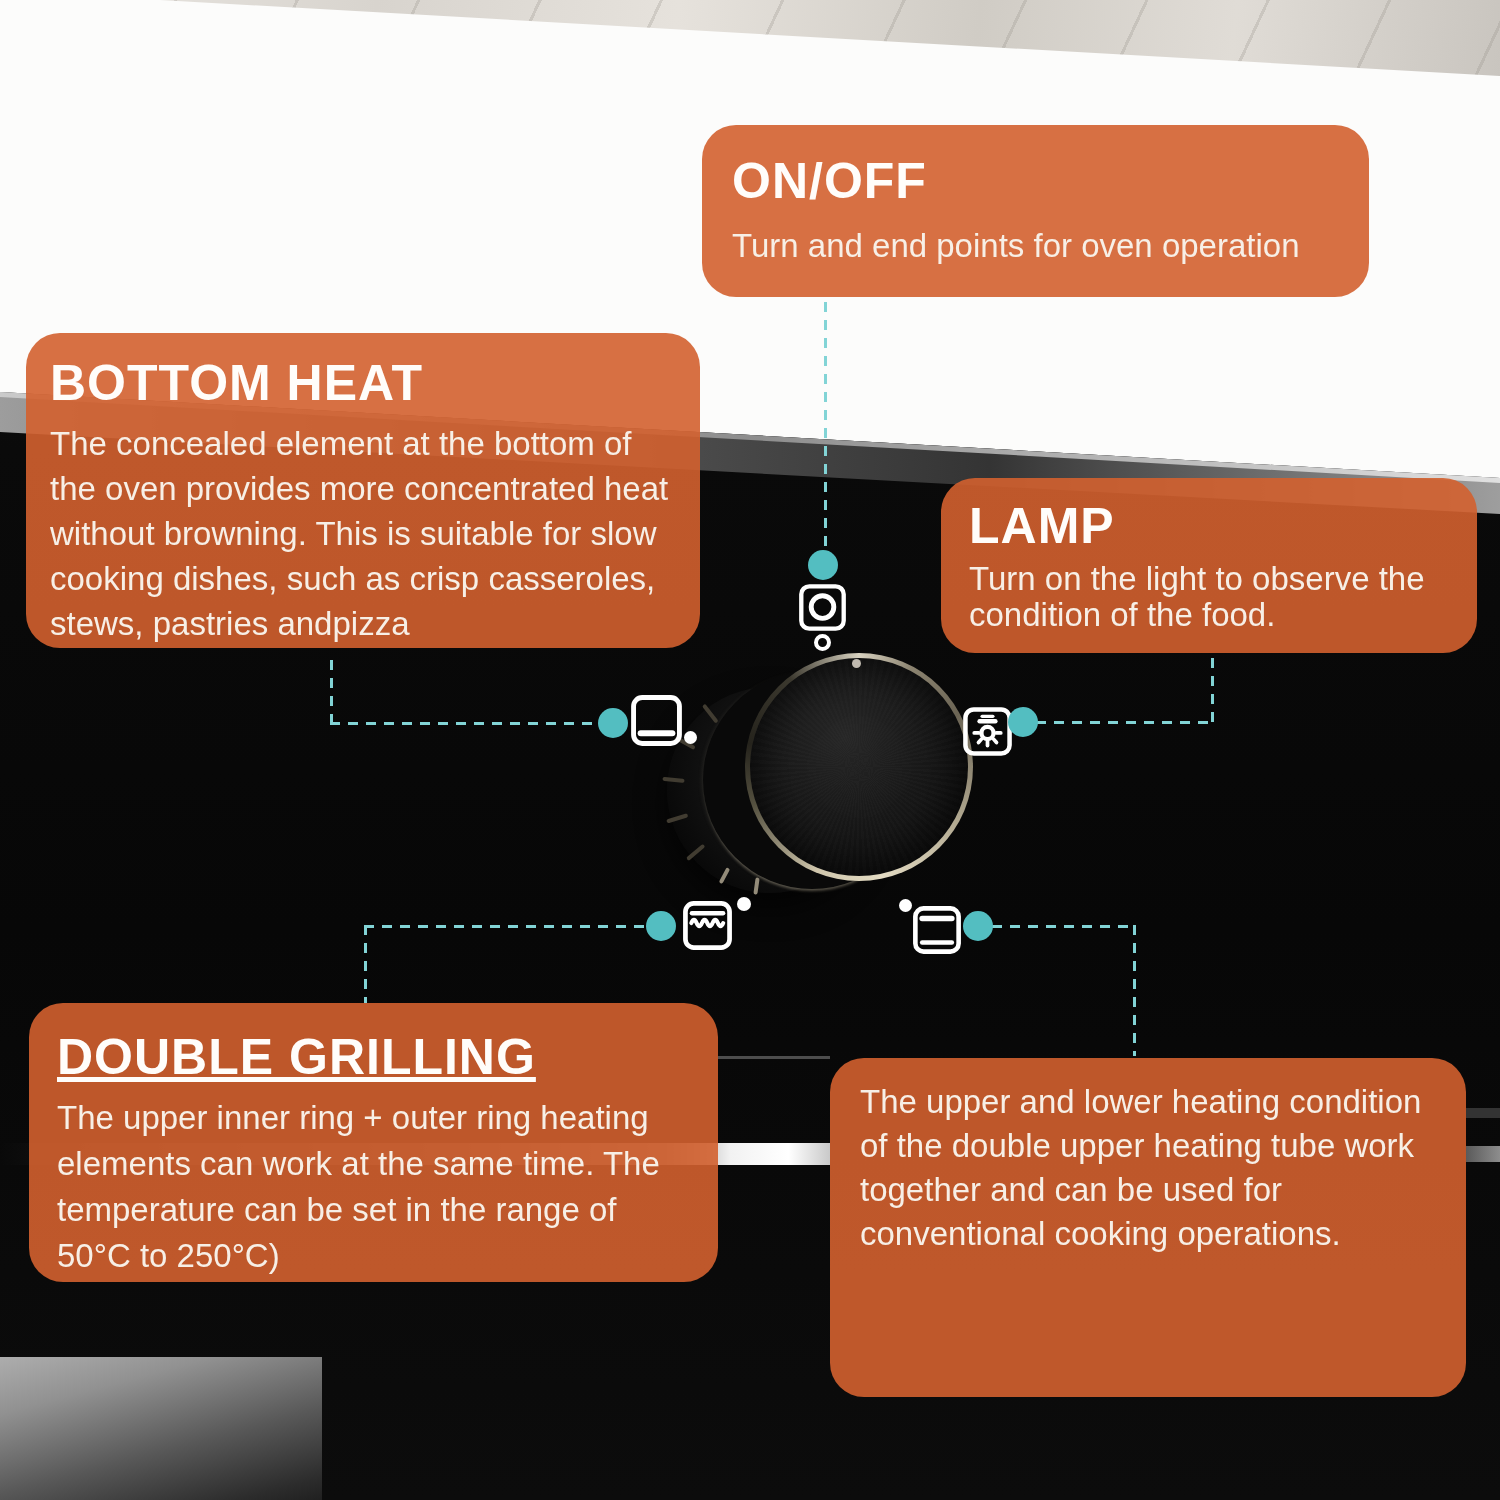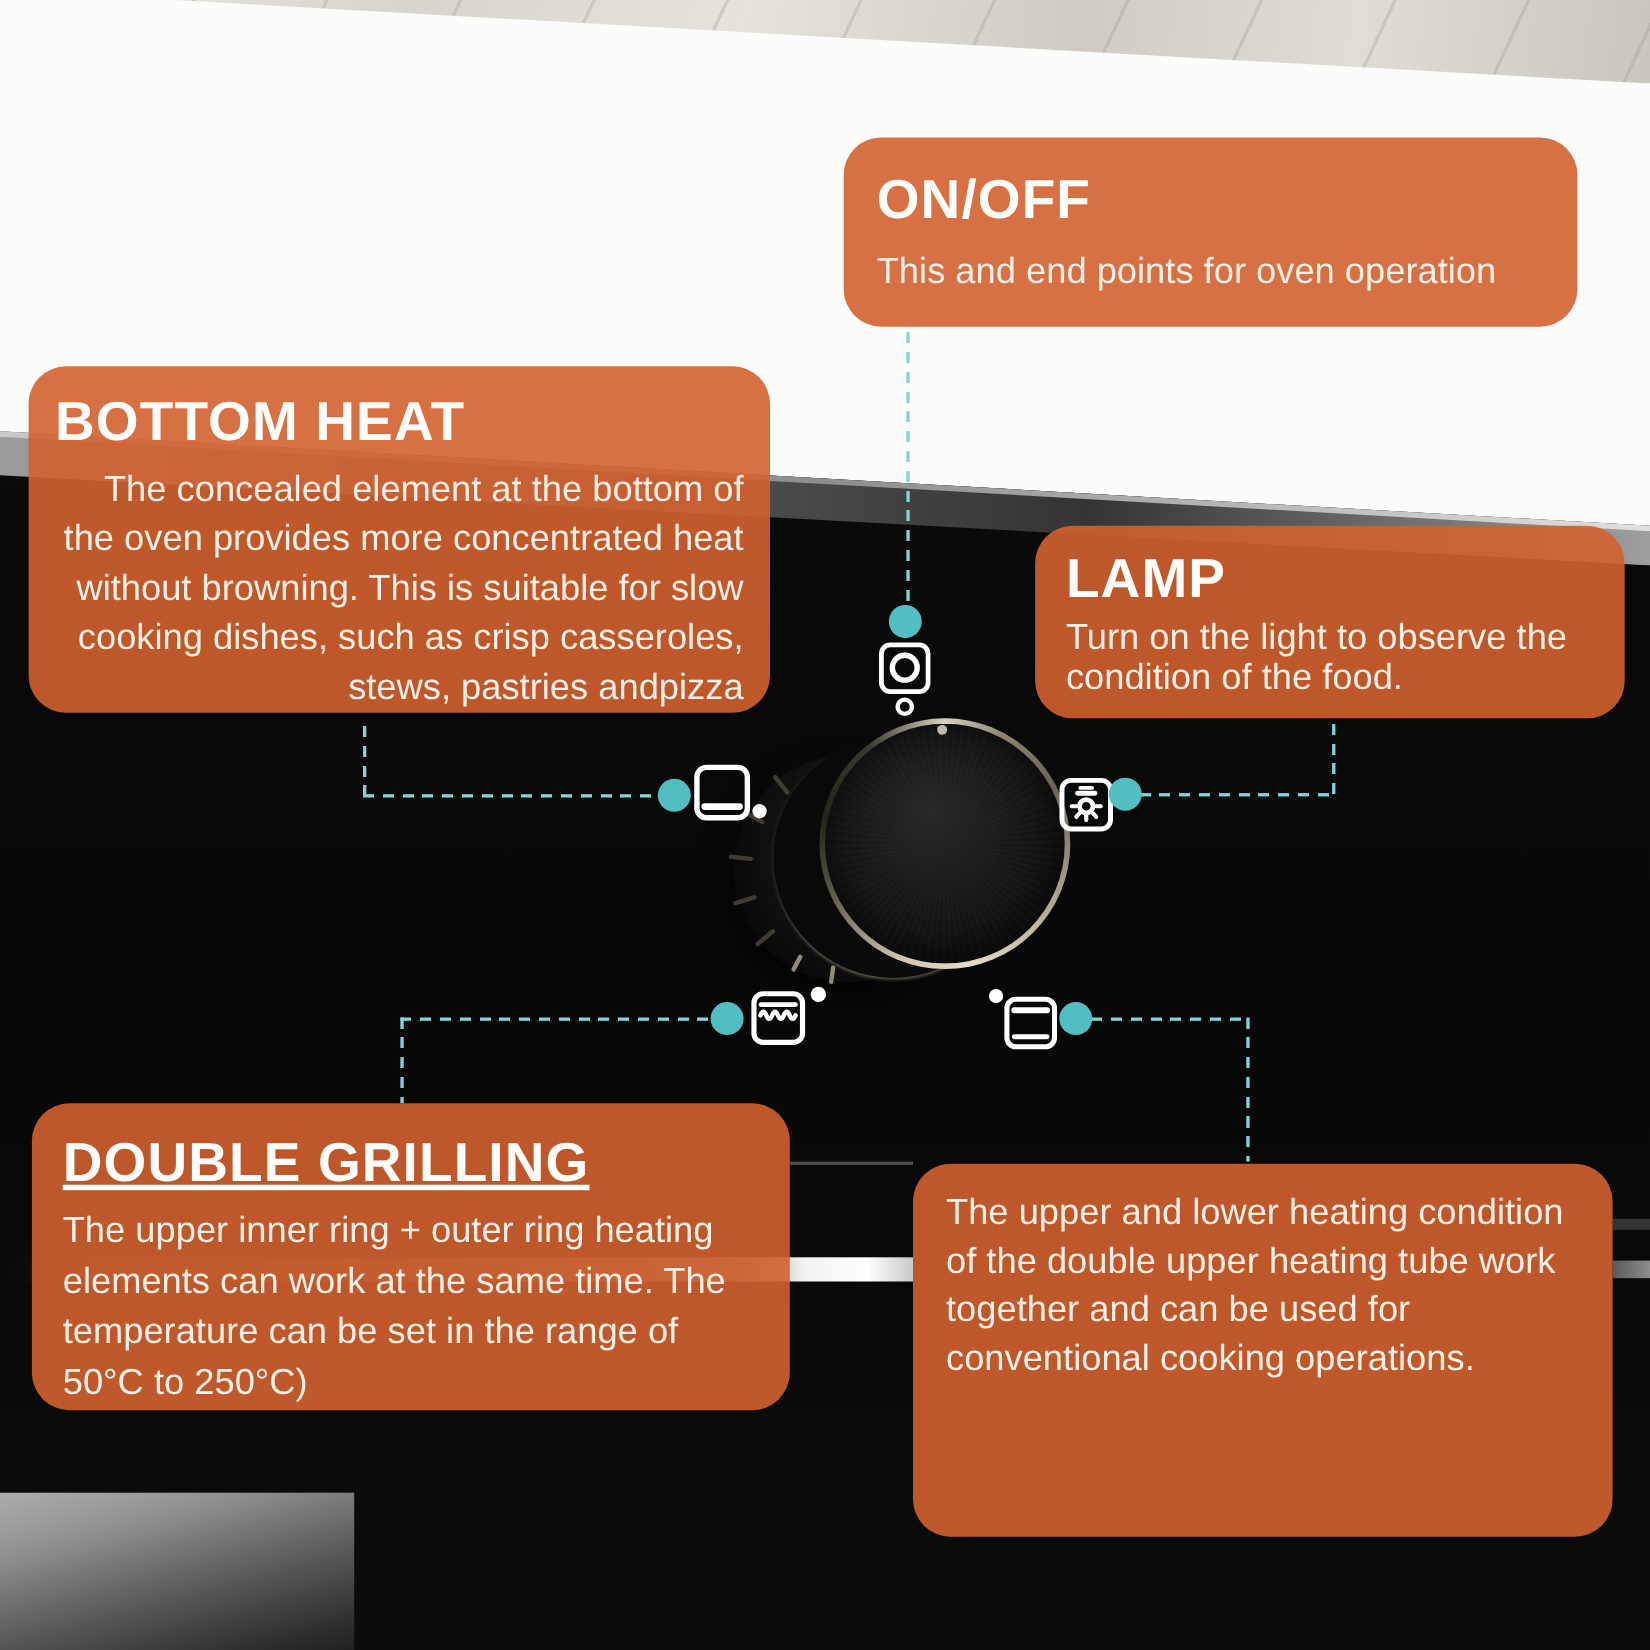--- a/index.html
+++ b/index.html
@@ -60,26 +60,26 @@
   .tdot{border-radius:50%;background:#53bec1;}
 
   
   .dash-h{height:3px;background:repeating-linear-gradient(90deg,#82d4d6 0 10px,transparent 10px 18px);}
   .dash-v{width:3px;background:repeating-linear-gradient(180deg,#82d4d6 0 10px,transparent 10px 18px);}
 
   
   .callout{position:absolute;background:rgba(211,96,47,.9);border-radius:34px;color:#fff;box-sizing:border-box;}
   .callout .title{font-weight:700;font-size:50px;letter-spacing:1px;color:#fffdfa;}
   .callout .body{font-weight:400;font-size:33px;color:#f7efe6;}
-  .co-onoff{left:767px;top:125px;width:667px;height:172px;padding:28px 30px 0 30px;}
+  .co-onoff{left:702px;top:125px;width:667px;height:172px;padding:28px 30px 0 30px;}
   .co-onoff .title{line-height:56px;margin-bottom:14px;}
   .co-onoff .body{line-height:46px;}
   .co-bh{left:26px;top:333px;width:674px;height:315px;padding:24px 24px 0 24px;}
   .co-bh .title{line-height:52px;margin-bottom:12px;}
-  .co-bh .body{line-height:45px;text-align:right;}
+  .co-bh .body{line-height:45px;}
   .co-lamp{left:941px;top:478px;width:536px;height:175px;padding:22px 30px 0 28px;}
   .co-lamp .title{line-height:52px;margin-bottom:9px;}
   .co-lamp .body{line-height:36px;}
   .co-dg{left:29px;top:1003px;width:689px;height:279px;padding:26px 28px 0 28px;}
   .co-dg .title{line-height:56px;margin-bottom:10px;text-decoration:underline;}
   .co-dg .body{line-height:46px;}
   .co-lh{left:830px;top:1058px;width:636px;height:339px;padding:22px 30px 0 30px;}
   .co-lh .title{line-height:64px;margin-bottom:12px;}
   .co-lh .body{line-height:44px;}
 </style>
@@ -168,21 +168,21 @@
   <div class="abs dash-v" style="left:1133px;top:925px;height:131px"></div>
 
   <div class="abs tdot" style="left:808px;top:550px;width:30px;height:30px"></div>
   <div class="abs tdot" style="left:598px;top:708px;width:30px;height:30px"></div>
   <div class="abs tdot" style="left:1008px;top:707px;width:30px;height:30px"></div>
   <div class="abs tdot" style="left:646px;top:911px;width:30px;height:30px"></div>
   <div class="abs tdot" style="left:963px;top:911px;width:30px;height:30px"></div>
 
   <div class="callout co-onoff">
     <div class="title">ON/OFF</div>
-    <div class="body">This and end points for oven operation</div>
+    <div class="body">Turn and end points for oven operation</div>
   </div>
   <div class="callout co-bh">
     <div class="title">BOTTOM HEAT</div>
     <div class="body">The concealed element at the bottom of the oven provides more concentrated heat without browning. This is suitable for slow cooking dishes, such as crisp casseroles, stews, pastries andpizza</div>
   </div>
   <div class="callout co-lamp">
     <div class="title">LAMP</div>
     <div class="body">Turn on the light to observe the condition of the food.</div>
   </div>
   <div class="callout co-dg">

